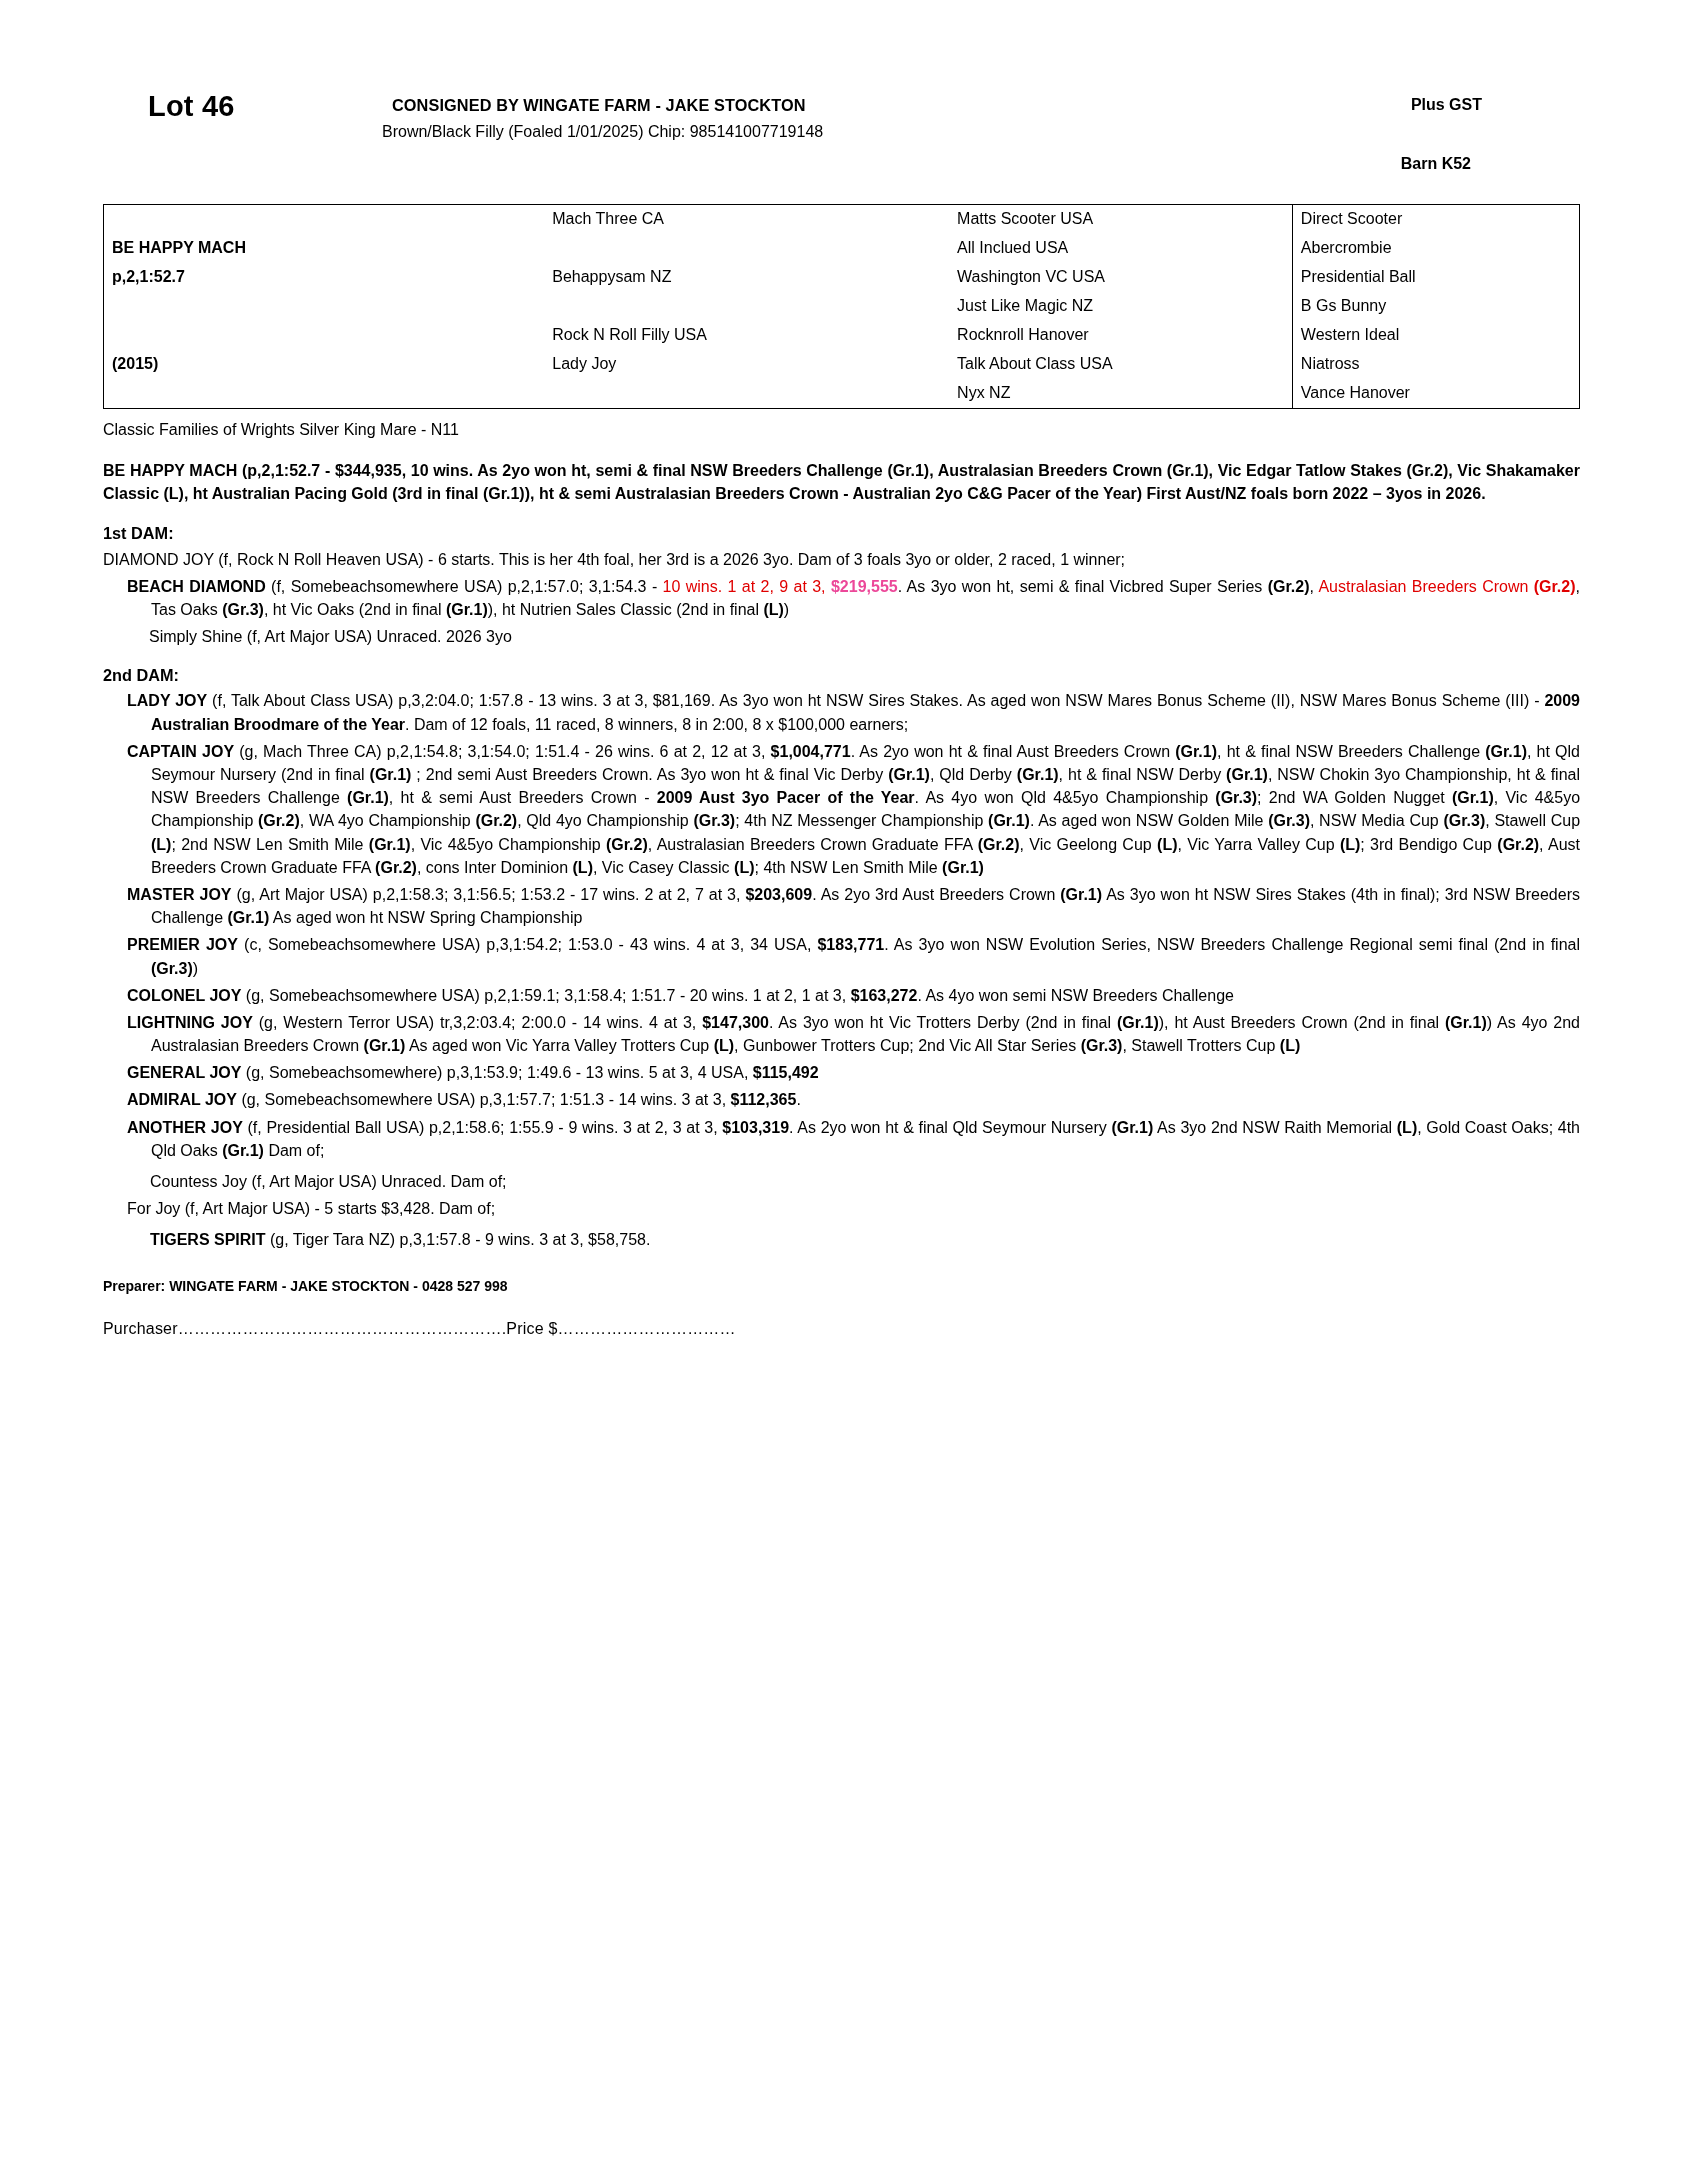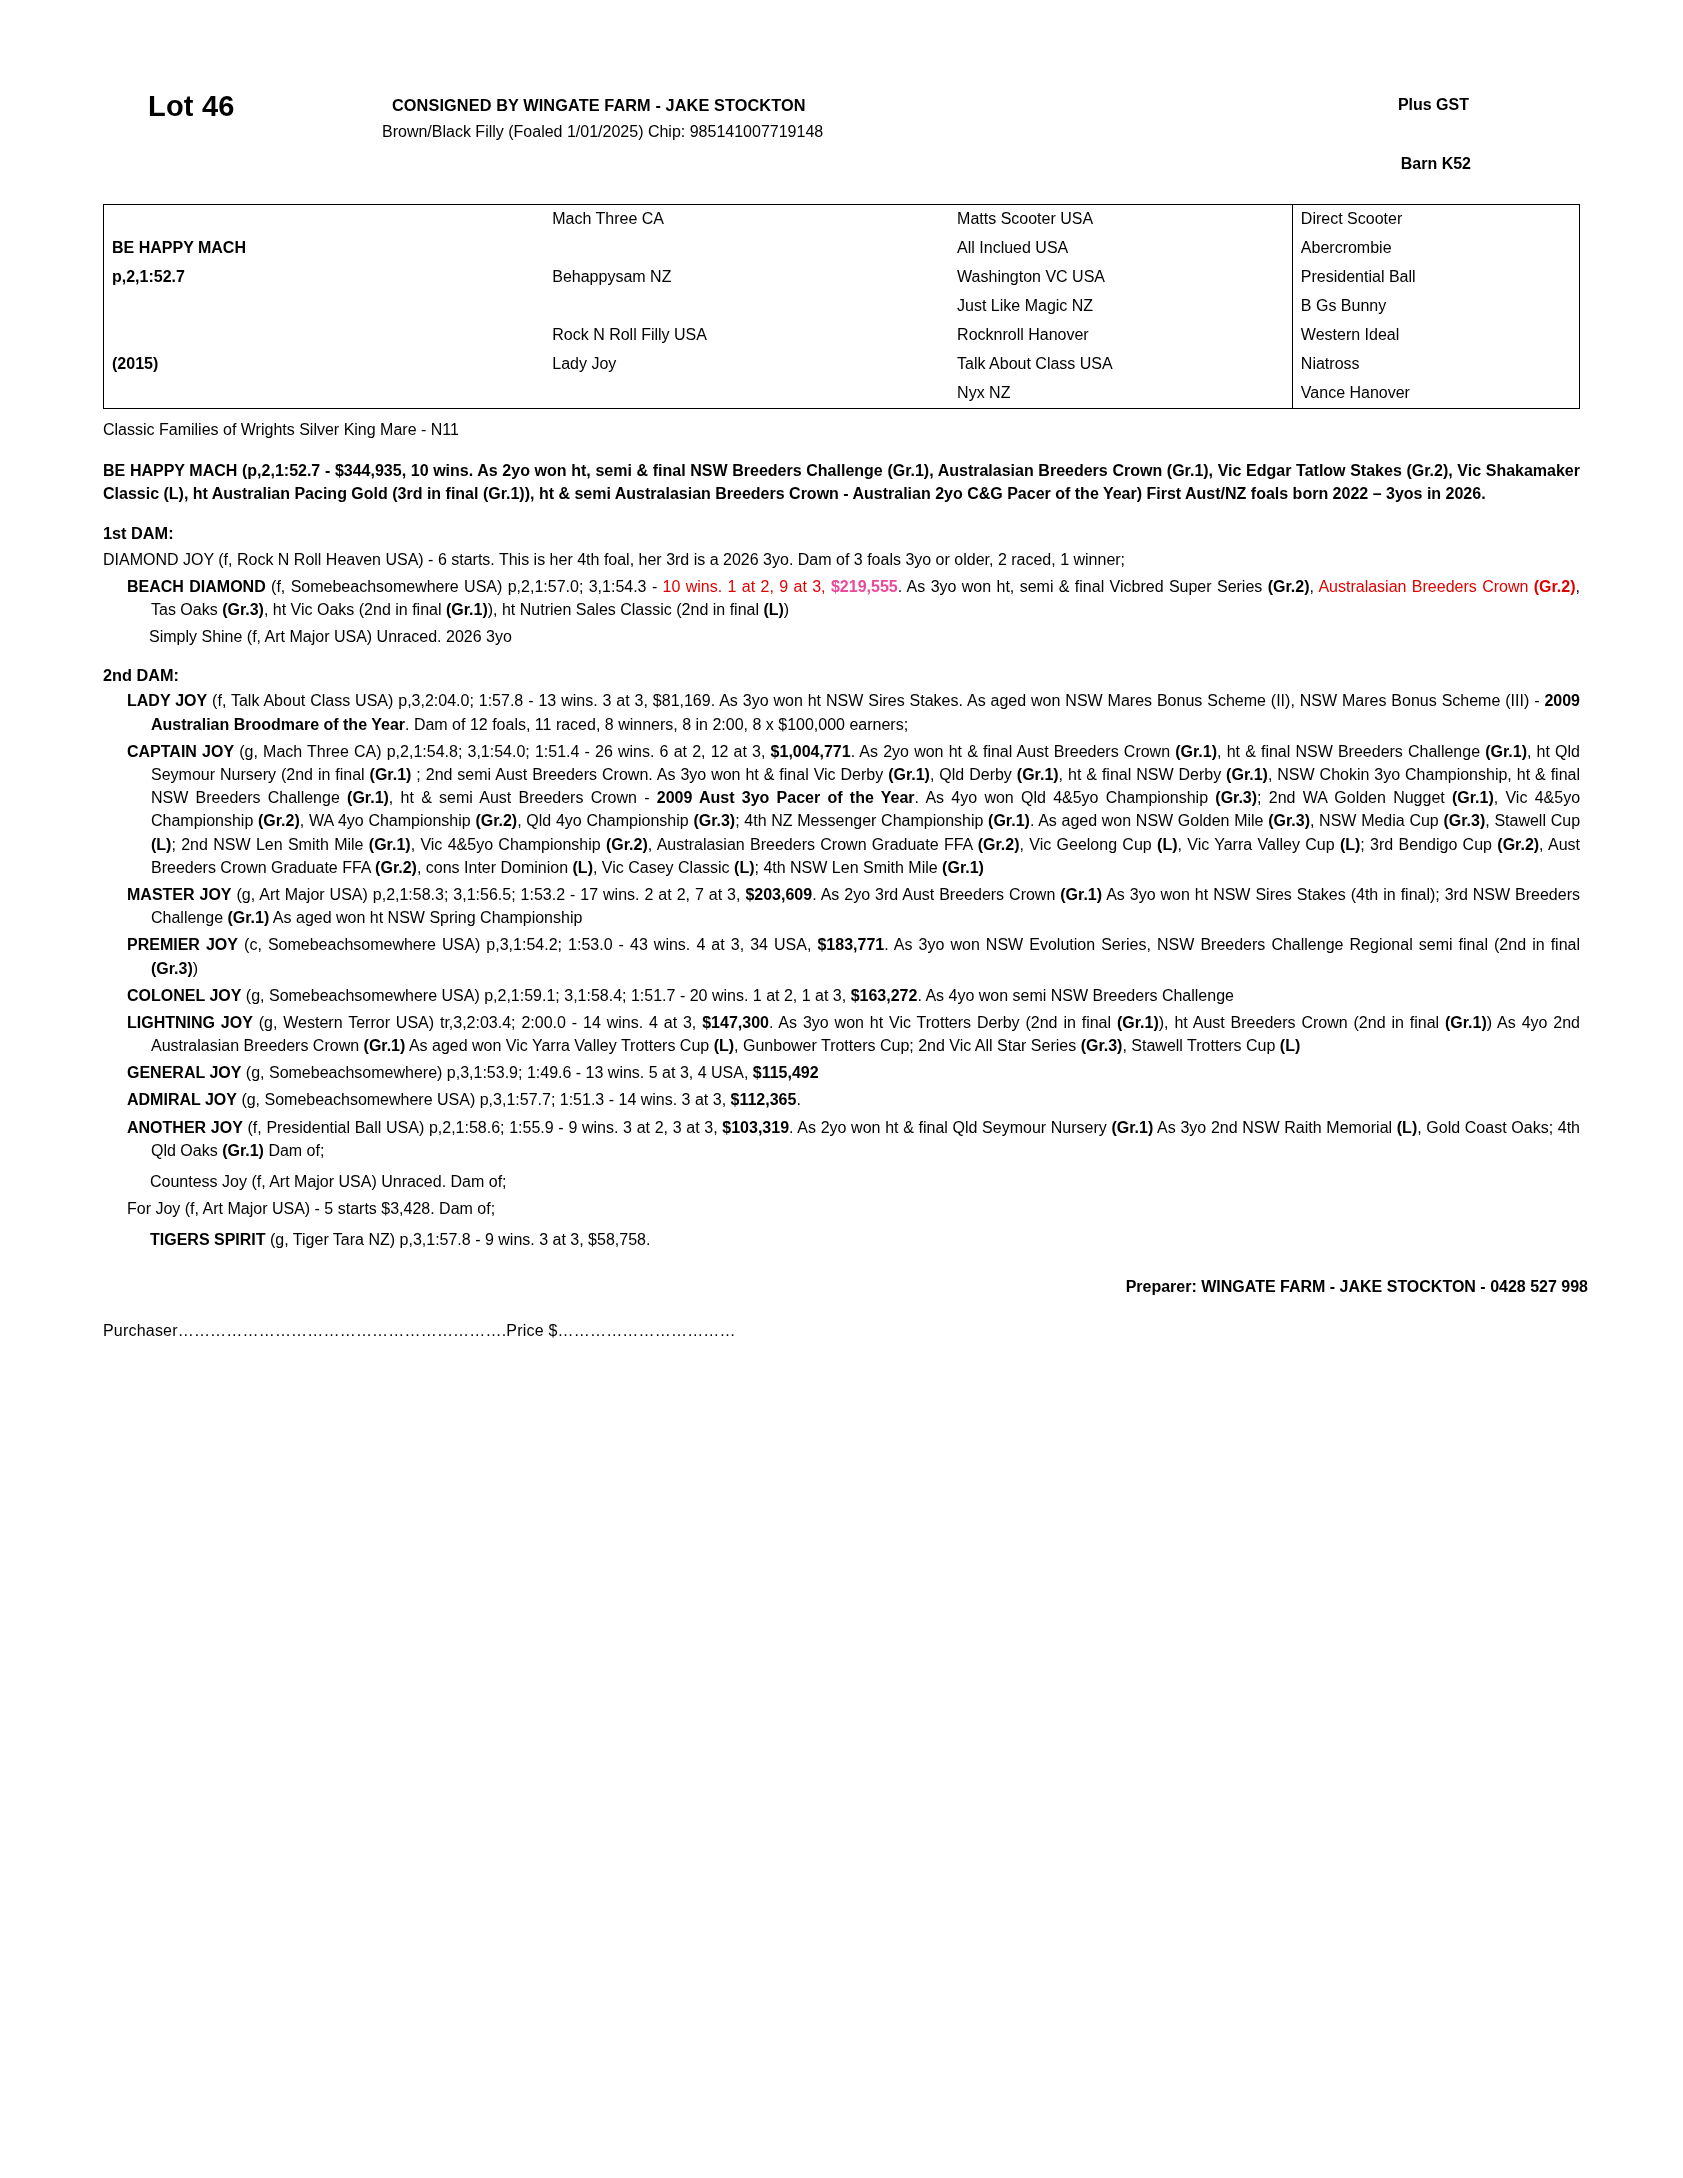--- a/index.html
+++ b/index.html
@@ -42,21 +42,21 @@
     letter-spacing: 0.1px;
   }
   .subtitle {
     position: absolute;
     left: 287px;
     top: 75px;
     font-size: 16px;
   }
   .plus-gst {
     position: absolute;
-    right: 119px;
+    right: 106px;
     top: 48px;
     font-size: 16px;
     font-weight: bold;
   }
   .barn {
     position: absolute;
     right: 117px;
     top: 107px;
     font-size: 16px;
     font-weight: bold;
@@ -131,23 +131,22 @@
     margin-right: 8px;
     font-size: 17px;
     font-weight: bold;
     line-height: 1.5;
     padding-left: 125px;
     text-indent: -125px;
   }
   .preparer {
     margin-top: 26px;
     margin-left: 8px;
-    font-size: 16px;
-    font-weight: bold;
-    text-align: right;
+    font-size: 14px;
+    font-weight: bold;
   }
   .purchaser {
     margin-top: 26px;
     margin-left: 8px;
     font-size: 16px;
     letter-spacing: 0.2px;
   }
 </style>
 </head>
 <body>

